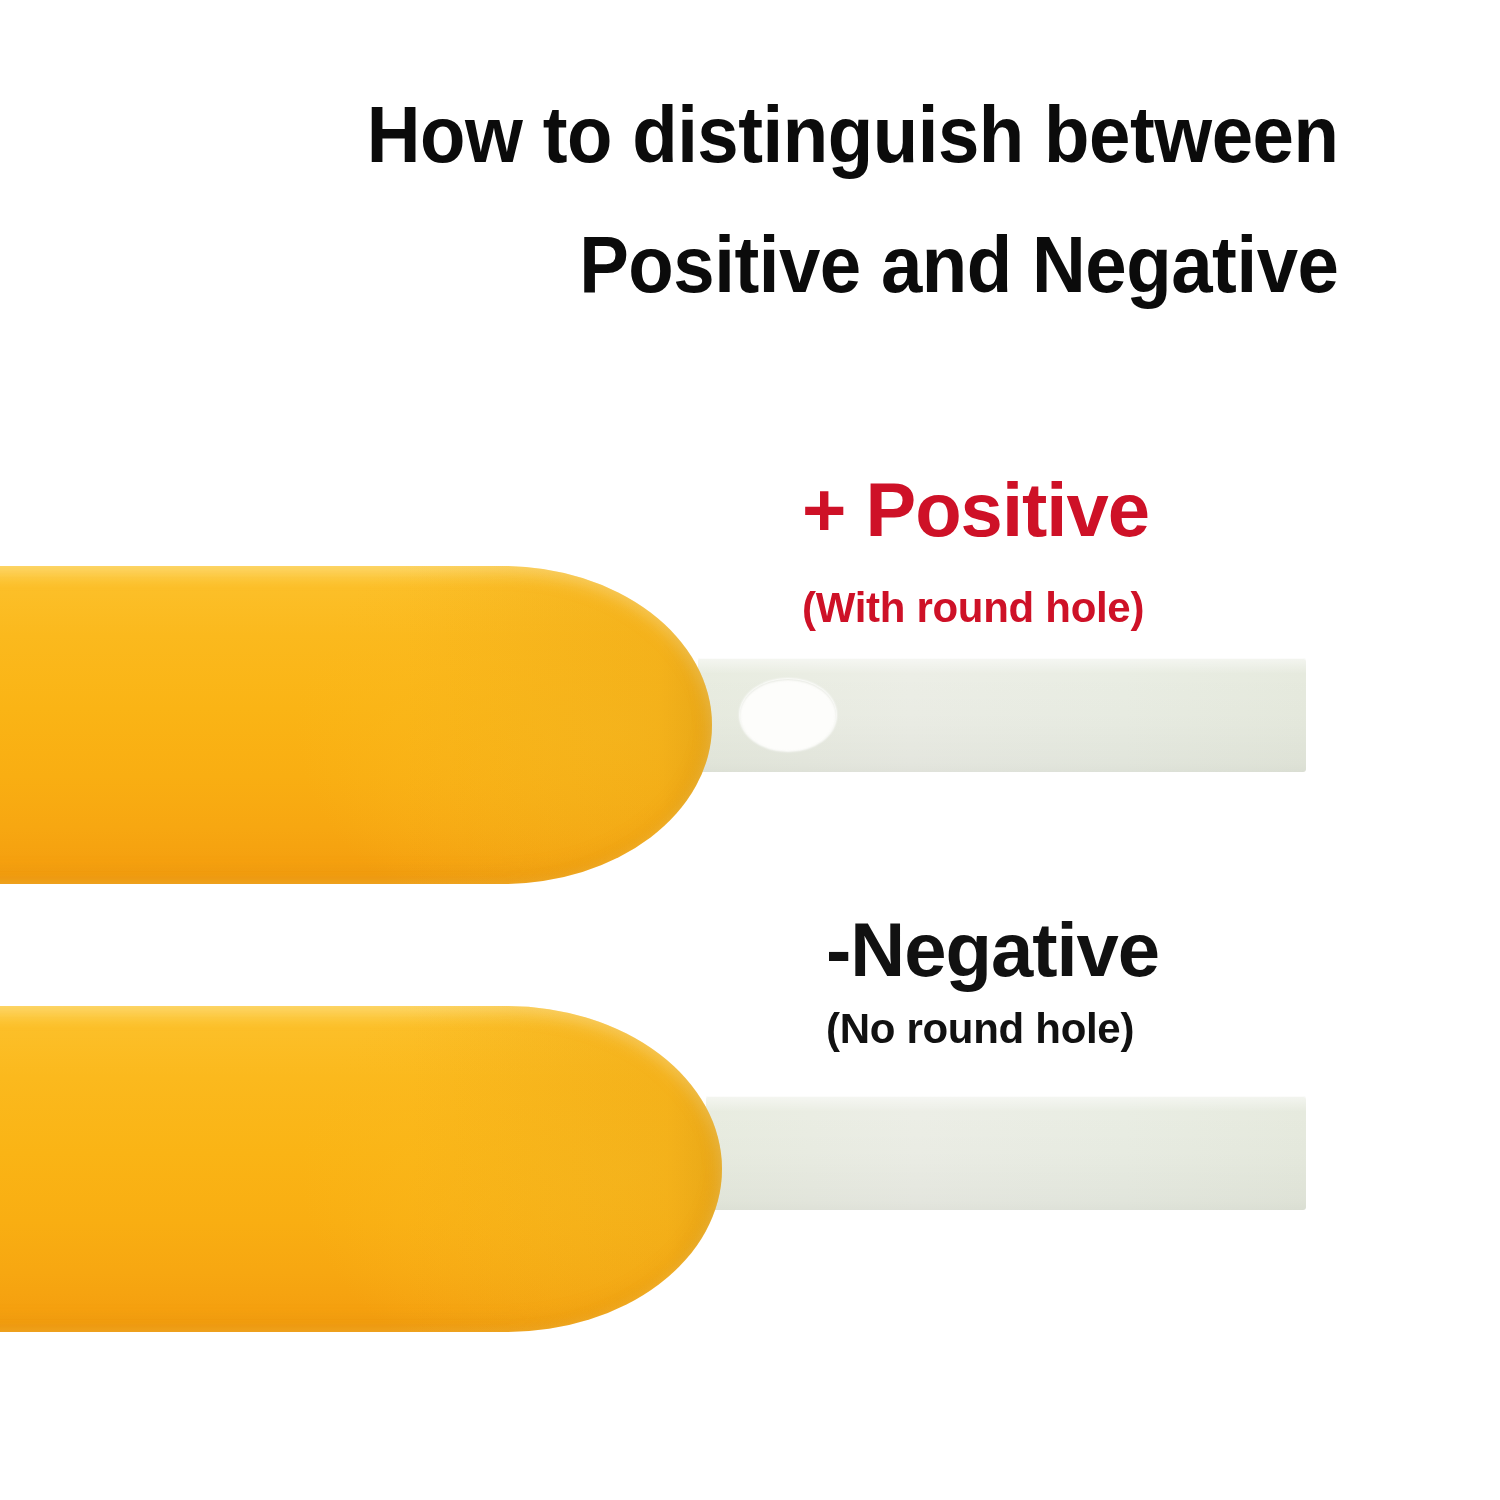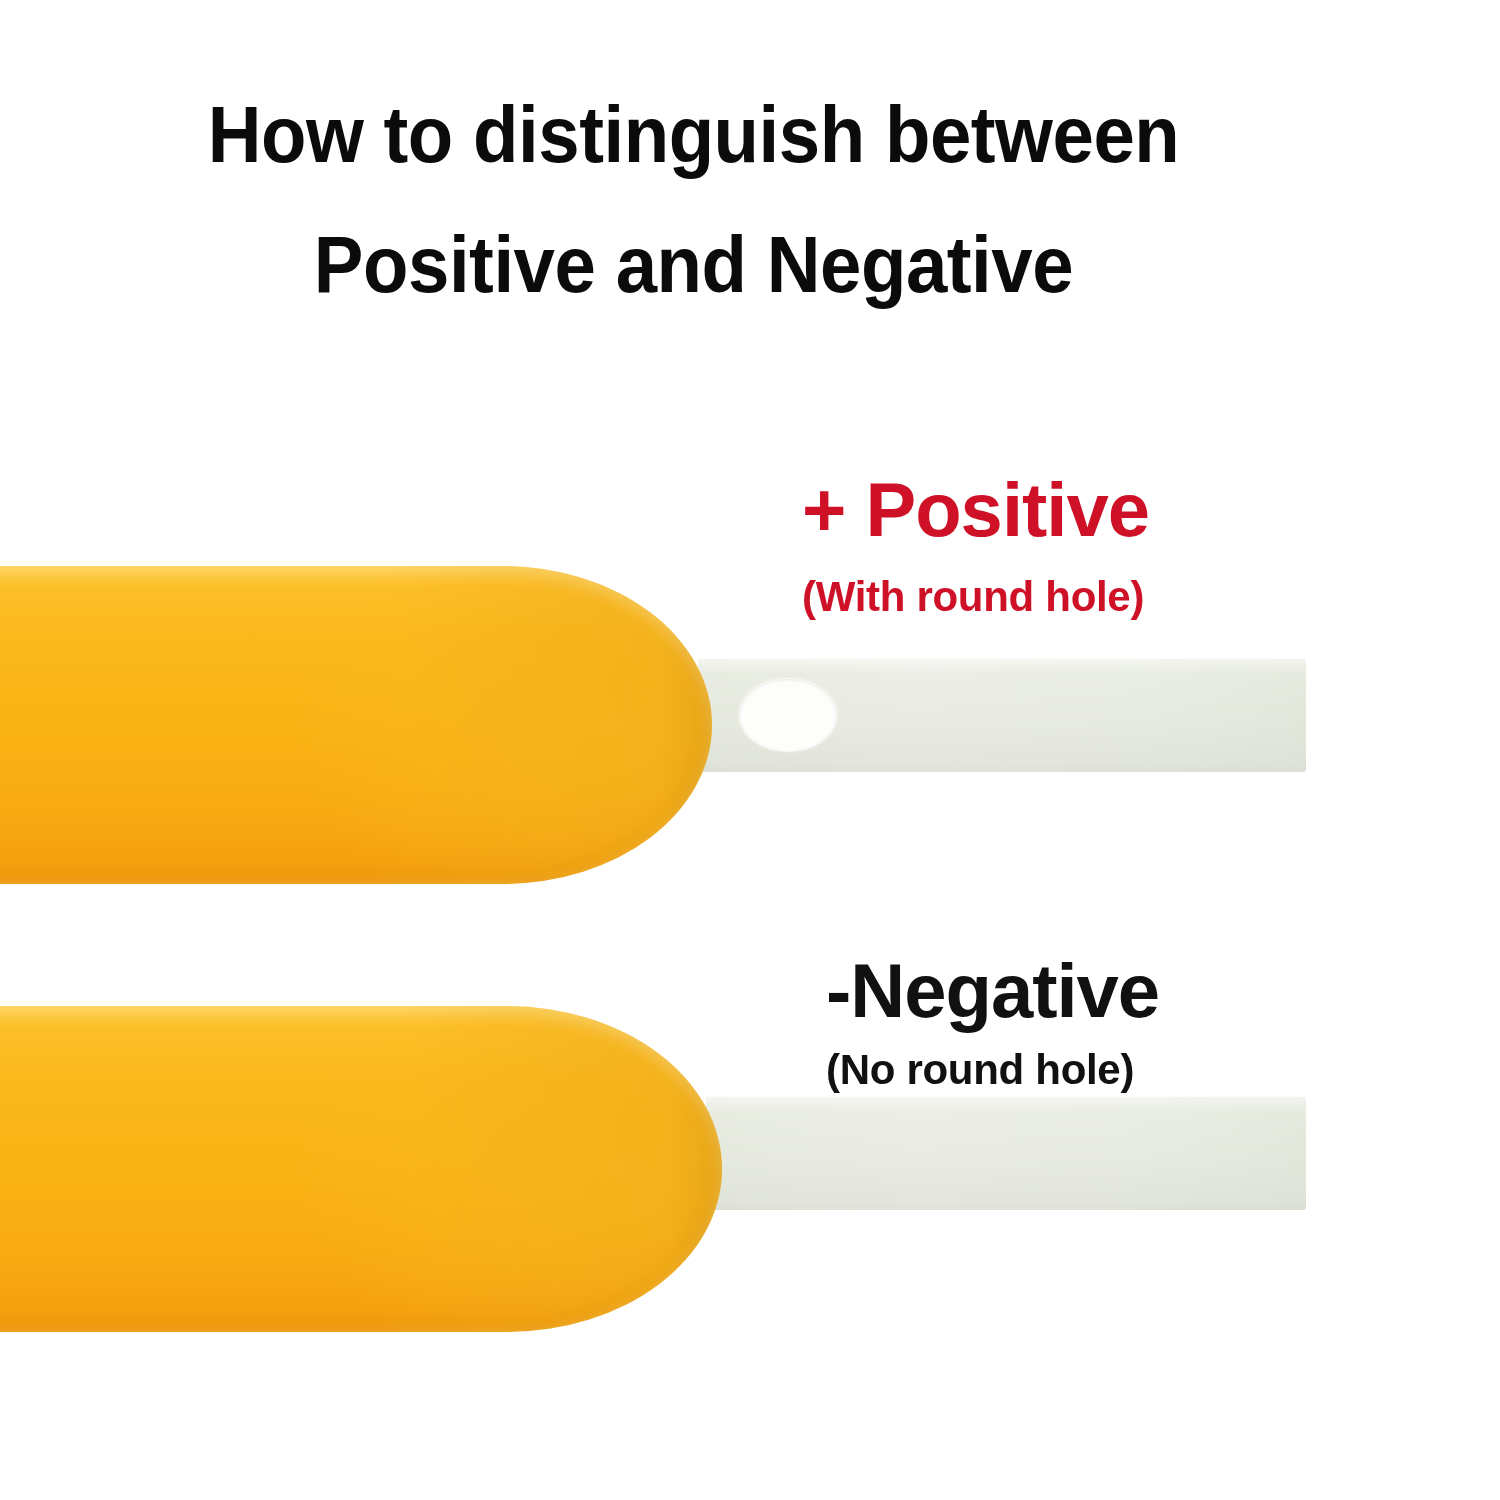--- a/index.html
+++ b/index.html
@@ -17,21 +17,21 @@
     background: #ffffff;
     overflow: hidden;
   }
 
   
   .title-block {
     position: absolute;
     left: 0;
     top: 70px;
     width: 1387px;
-    text-align: center;
+    text-align: right;
     color: #0b0b0b;
     font-weight: bold;
     line-height: 1.62;
     letter-spacing: -0.5px;
   }
   .title-line {
     display: block;
     font-size: 80px;
     font-family: "Liberation Sans", sans-serif;
     transform: scaleX(0.93);
@@ -45,31 +45,31 @@
     line-height: 1.0;
     white-space: nowrap;
     letter-spacing: -1px;
     text-align: right;
   }
   .label-sub {
     font-weight: bold;
     font-size: 42px;
     line-height: 1.0;
     white-space: nowrap;
-    margin-top: 28px;
+    margin-top: 39px;
     letter-spacing: -0.3px;
   }
 
   #positive-group { left: 802px; top: 472px; }
   #positive-group .label-main,
   #positive-group .label-sub { color: #ce1127; }
 
   #negative-group { left: 826px; top: 912px; }
   #negative-group .label-main,
-  #negative-group .label-sub { color: #111111; margin-top: 41px; }
+  #negative-group .label-sub { color: #111111; }
   #negative-group .label-sub { margin-top: 20px; }
 
   
   .swab-assembly { position: absolute; }
 
   
   .strip {
     position: absolute;
     background:
       linear-gradient(180deg,

